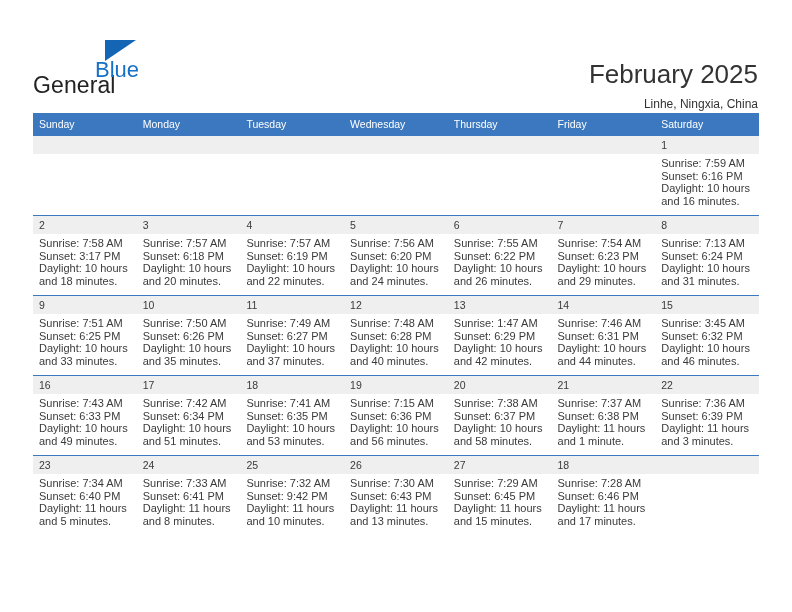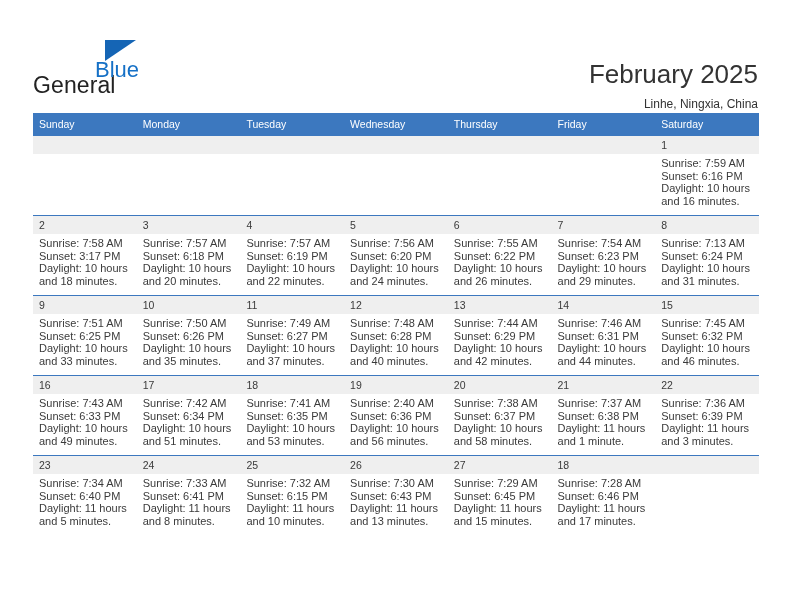--- a/index.html
+++ b/index.html
@@ -297,39 +297,39 @@
             <div class="cell-body">
               <div>Sunrise: 7:48 AM</div>
               <div>Sunset: 6:28 PM</div>
               <div>Daylight: 10 hours</div>
               <div>and 40 minutes.</div>
             </div>
           </td>
           <td>
             <div class="daynum-band">13</div>
             <div class="cell-body">
-              <div>Sunrise: 7:44 AM</div>
+              <div>Sunrise: 1:47 AM</div>
               <div>Sunset: 6:29 PM</div>
               <div>Daylight: 10 hours</div>
               <div>and 42 minutes.</div>
             </div>
           </td>
           <td>
             <div class="daynum-band">14</div>
             <div class="cell-body">
               <div>Sunrise: 7:46 AM</div>
               <div>Sunset: 6:31 PM</div>
               <div>Daylight: 10 hours</div>
               <div>and 44 minutes.</div>
             </div>
           </td>
           <td>
             <div class="daynum-band">15</div>
             <div class="cell-body">
-              <div>Sunrise: 7:45 AM</div>
+              <div>Sunrise: 3:45 AM</div>
               <div>Sunset: 6:32 PM</div>
               <div>Daylight: 10 hours</div>
               <div>and 46 minutes.</div>
             </div>
           </td>
         </tr>
         <tr>
           <td>
             <div class="daynum-band">16</div>
             <div class="cell-body">
@@ -353,21 +353,21 @@
             <div class="cell-body">
               <div>Sunrise: 7:41 AM</div>
               <div>Sunset: 6:35 PM</div>
               <div>Daylight: 10 hours</div>
               <div>and 53 minutes.</div>
             </div>
           </td>
           <td>
             <div class="daynum-band">19</div>
             <div class="cell-body">
-              <div>Sunrise: 2:40 AM</div>
+              <div>Sunrise: 7:15 AM</div>
               <div>Sunset: 6:36 PM</div>
               <div>Daylight: 10 hours</div>
               <div>and 56 minutes.</div>
             </div>
           </td>
           <td>
             <div class="daynum-band">20</div>
             <div class="cell-body">
               <div>Sunrise: 7:38 AM</div>
               <div>Sunset: 6:37 PM</div>
@@ -410,21 +410,21 @@
               <div>Sunrise: 7:33 AM</div>
               <div>Sunset: 6:41 PM</div>
               <div>Daylight: 11 hours</div>
               <div>and 8 minutes.</div>
             </div>
           </td>
           <td>
             <div class="daynum-band">25</div>
             <div class="cell-body">
               <div>Sunrise: 7:32 AM</div>
-              <div>Sunset: 6:15 PM</div>
+              <div>Sunset: 9:42 PM</div>
               <div>Daylight: 11 hours</div>
               <div>and 10 minutes.</div>
             </div>
           </td>
           <td>
             <div class="daynum-band">26</div>
             <div class="cell-body">
               <div>Sunrise: 7:30 AM</div>
               <div>Sunset: 6:43 PM</div>
               <div>Daylight: 11 hours</div>

